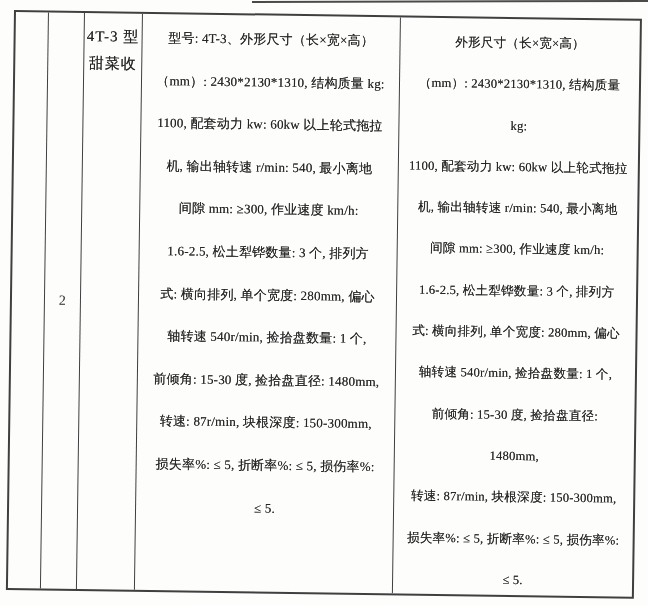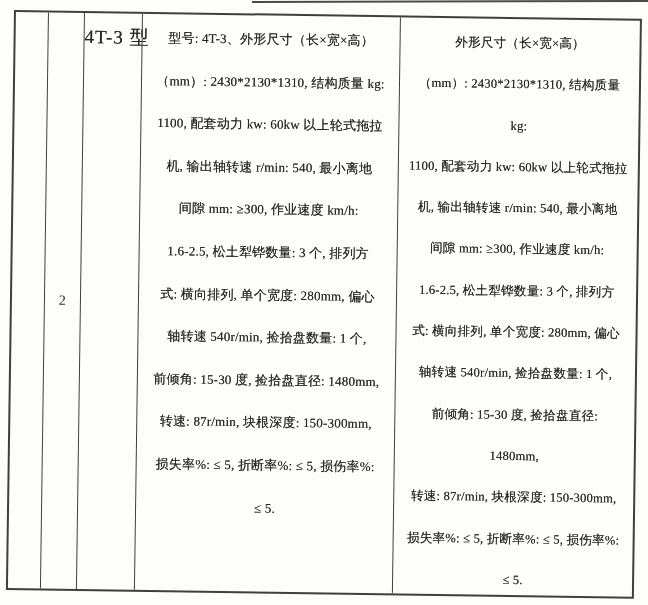--- a/index.html
+++ b/index.html
@@ -23,21 +23,21 @@
   }
   .col{box-sizing:border-box;height:100%;}
   .col + .col{border-left:1.5px solid #3f3f3f;}
   .col1{width:32px;}
   .col2{width:36px;display:flex;align-items:center;justify-content:center;}
   .col3{width:58px;padding-top:10px;text-align:center;}
   .col4{width:258px;padding:3px 6px 0 6px;}
   .col5{flex:1;padding:4px 4px 0 4px;}
   .row-number{font-size:14px;letter-spacing:0.3px;}
   .mline{
-    font-size:19px;line-height:27px;letter-spacing:1px;
+    font-size:15px;line-height:27px;letter-spacing:1px;
     text-shadow:0 0 .5px rgba(38,38,38,.75);
     white-space:nowrap;
   }
   .sline{
     font-size:13px;text-align:center;white-space:nowrap;overflow:visible;
     letter-spacing:0.2px;
     text-shadow:0 0 .5px rgba(38,38,38,.75);
   }
   .col4 .sline{line-height:42.6px;height:42.6px;}
   .col5 .sline{line-height:41.3px;height:41.3px;font-size:12.6px;}
@@ -51,20 +51,21 @@
   <div class="table">
 
     <div class="col col1"></div>
 
     <div class="col col2">
       <span class="row-number">2</span>
     </div>
 
     <div class="col col3">
       <div class="mline">4T-3 型</div>
+      <div class="mline">甜菜收</div>
     </div>
 
     <div class="col col4">
       <div class="sline">型号: 4T-3、外形尺寸（长×宽×高）</div>
       <div class="sline">（mm）: 2430*2130*1310, 结构质量 kg:</div>
       <div class="sline">1100, 配套动力 kw: 60kw 以上轮式拖拉</div>
       <div class="sline">机, 输出轴转速 r/min: 540, 最小离地</div>
       <div class="sline">间隙 mm: ≥300, 作业速度 km/h:</div>
       <div class="sline">1.6-2.5, 松土犁铧数量: 3 个, 排列方</div>
       <div class="sline">式: 横向排列, 单个宽度: 280mm, 偏心</div>

